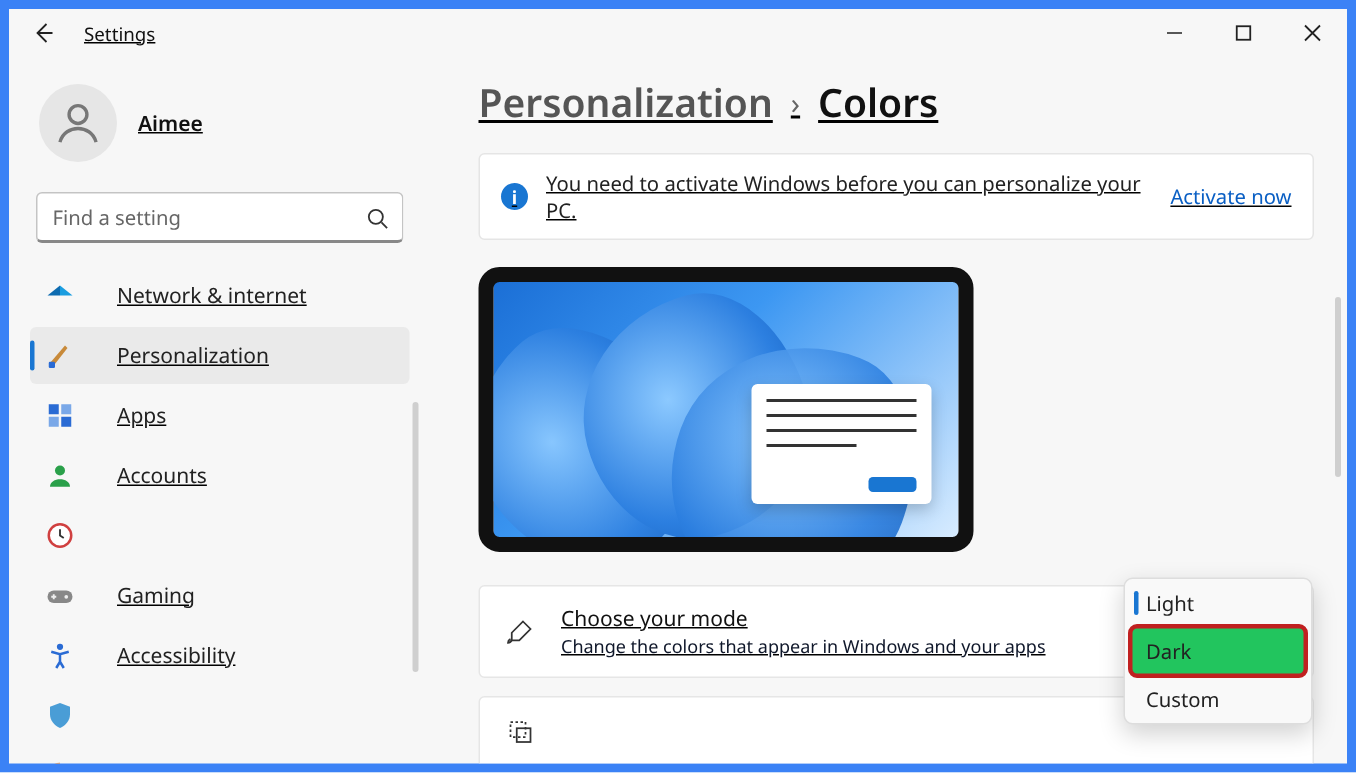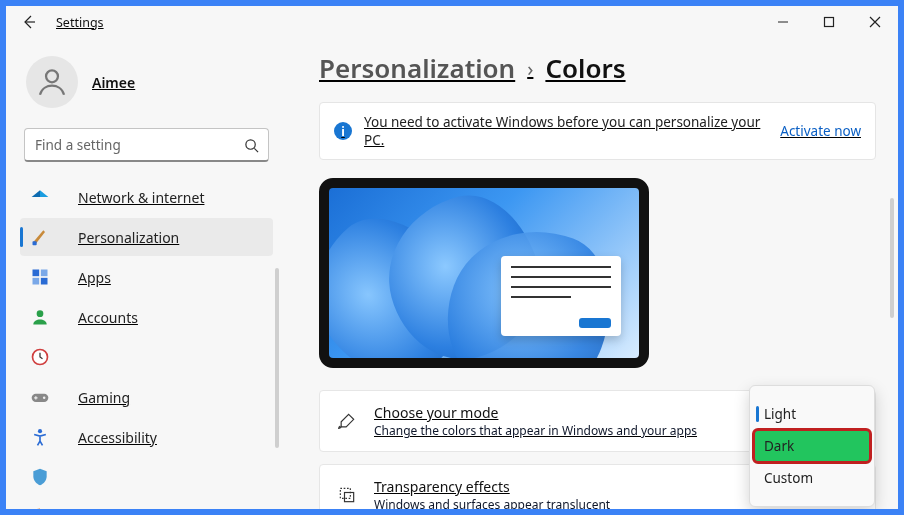--- a/index.html
+++ b/index.html
@@ -49,21 +49,21 @@
   .preview-window .ln.short{ width:60%;}
   .preview-window .pill{ position:absolute; right:10px; bottom:8px; width:32px; height:10px; background:#1976d2; border-radius:3px;}
   
   .settings-block { margin-top: 22px; display:flex; flex-direction:column; gap:12px; }
   .setting-row { background:#fff; border:1px solid #e6e6e6; border-radius:4px; padding: 12px 16px; display:flex; align-items:center; gap:16px; position:relative; }
   .setting-icon { width:22px; height:22px; display:flex; align-items:center; justify-content:center; flex-shrink:0;}
   .setting-texts { display:flex; flex-direction:column;}
   .setting-title { font-size: 14px; color:#111; }
   .setting-desc { font-size: 12px; color:#0f172a; }
   
-  .mode-menu { position:absolute; right: 0; top: -6px; width: 126px; background:#f9f9f9; border:1px solid #ddd; border-radius:6px; box-shadow: 0 6px 16px rgba(0,0,0,.18); padding: 12px 4px; z-index:10;}
+  .mode-menu { position:absolute; right: 0; top: -6px; width: 126px; background:#f9f9f9; border:1px solid #ddd; border-radius:6px; box-shadow: 0 6px 16px rgba(0,0,0,.18); padding: 0 4px; z-index:10;}
   .mode-opt { height:32px; display:flex; align-items:center; padding:0 10px; font-size:13.5px; color:#222; border-radius:4px; cursor:pointer; position:relative;}
   .mode-opt.current::before{ content:""; position:absolute; left:2px; top:8px; bottom:8px; width:3px; background:#1976d2; border-radius:2px;}
   .mode-opt.highlighted { outline: 3px solid #c02020; outline-offset: -1px; background:#22c55e;}
   
   .page-scroll-track{ position:absolute; right:4px; top:160px; width:4px; height:120px; background:#cfcfcf; border-radius:2px;}
 </style>
 </head>
 <body>
 
 <div class="window">
@@ -256,23 +256,19 @@
           </div>
         </div>
 
         <div class="setting-row">
           <div class="setting-icon">
             <svg width="20" height="20" viewBox="0 0 24 24">
                 <rect x="4" y="4" width="12" height="12" fill="none" stroke="#333" stroke-width="1.4" stroke-dasharray="2 2"></rect>
                 <rect x="9" y="9" width="11" height="11" fill="none" stroke="#333" stroke-width="1.4"></rect>
               </svg>
           </div>
-          <div class="setting-texts">
-            <div class="setting-title">Transparency effects</div>
-            <div class="setting-desc">Windows and surfaces appear translucent</div>
-          </div>
         </div>
       </div>
 
       <div class="page-scroll-track"></div>
     </div>
   </div>
 </div>
 
 </body></html>

